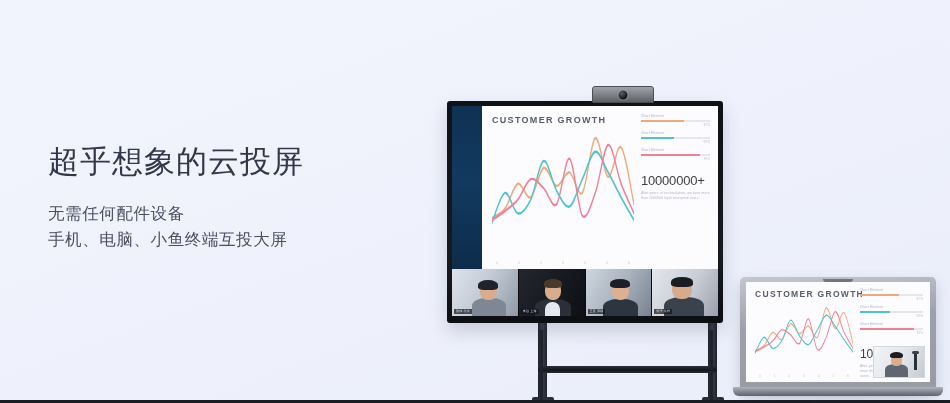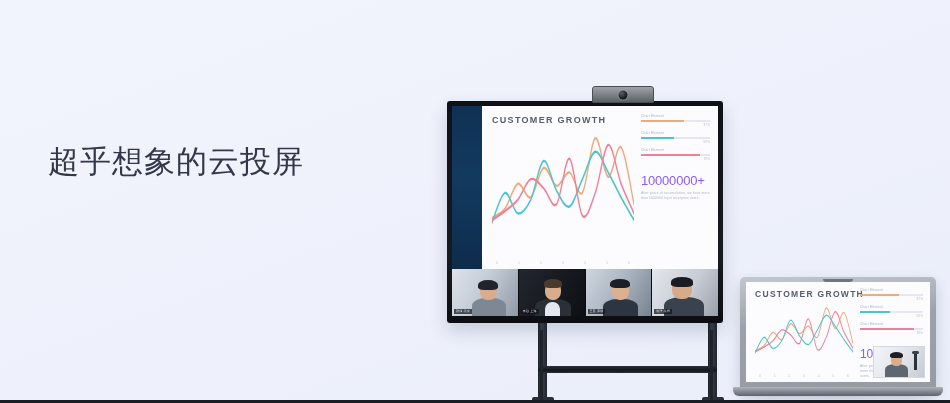--- a/index.html
+++ b/index.html
@@ -219,21 +219,21 @@
     font-size: 3px;
     color: #b4b8c8;
     text-align: right;
     margin-top: 1px;
     letter-spacing: 0.2px;
   }
 
   .big-number {
     margin-top: 7px;
     font-size: 13px;
-    color: #8b5cf6;
+    color: #404040;
     letter-spacing: -0.2px;
     font-weight: 400;
     white-space: nowrap;
   }
 
   .big-caption {
     margin-top: 3px;
     font-size: 3.3px;
     line-height: 1.55;
     color: #aeb3c3;
@@ -373,20 +373,22 @@
   }
 </style>
 </head>
 <body>
 
 <div class="stage">
 
   <div class="copy">
     <div class="headline">超乎想象的云投屏</div>
     <div class="sub-lines">
+      <div>无需任何配件设备</div>
+      <div>手机、电脑、小鱼终端互投大屏</div>
     </div>
   </div>
 
   <div class="stand">
     <div class="stand-leg left"></div>
     <div class="stand-leg right"></div>
     <div class="stand-bar"></div>
     <div class="stand-foot left"></div>
     <div class="stand-foot right"></div>
   </div>

